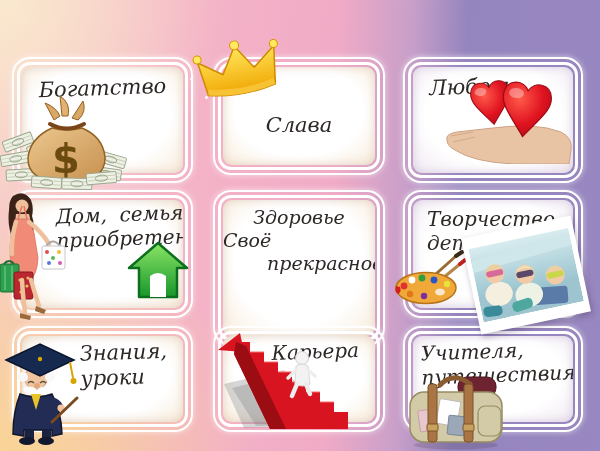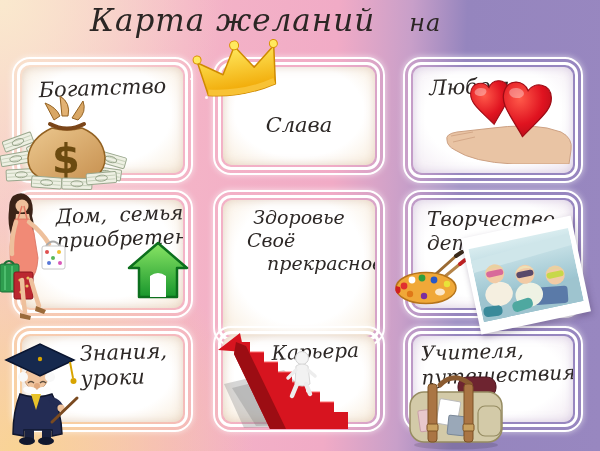--- a/index.html
+++ b/index.html
@@ -39,21 +39,21 @@
   .c7{left:12px;top:326px;width:181px;height:106px}
   .c8{left:213px;top:326px;width:172px;height:106px}
   .c9{left:403px;top:326px;width:180px;height:106px}
   .lbl{font-style:italic;color:#2d2826;line-height:1.2;}
   .lbl-wealth{text-align:center;font-size:21px;margin-top:9px;transform:rotate(-2deg);}
   .lbl-fame{text-align:center;font-size:21px;margin-top:46px;}
   .lbl-love{font-size:21px;padding:7px 0 0 16px;transform:rotate(-2deg);}
   .lbl-home{font-size:20px;text-align:center;padding:3px 4px 0 34px;transform:rotate(-2deg);}
   .lbl-health{font-size:19px;padding-top:6px;}
   .lbl-health .ln-center{text-align:center;}
-  .lbl-health .ln-left{margin-left:24px;}
+  .lbl-health .ln-left{}
   .lbl-health .ln-mid{margin-left:44px;}
   .lbl-health .ln-right{margin-left:90px;}
   .lbl-creativity{font-size:20px;padding:7px 0 0 14px;}
   .lbl-knowledge{font-size:21px;padding:5px 0 0 58px;transform:rotate(-2deg);}
   .lbl-career{font-size:20px;text-align:right;padding:4px 16px 0 0;transform:rotate(-2deg);}
   .lbl-teachers{font-size:20px;padding:3px 0 0 8px;transform:rotate(-2deg);}
   .pre{white-space:pre;}
   .deco{position:absolute;z-index:5;}
   .d-moneybag{left:0;top:90px;width:135px;height:100px;}
   .d-crown{left:192px;top:40px;width:92px;height:55px;transform:rotate(-10deg);}
@@ -69,23 +69,20 @@
   .d-professor{left:0;top:334px;width:80px;height:112px;}
   .d-stairs{left:216px;top:332px;width:135px;height:100px;}
   .d-bag{left:404px;top:372px;width:105px;height:78px;}
   .sparkle{position:absolute;background:#fff;border-radius:50%;z-index:4;opacity:.9;}
 </style>
 </head>
 <body>
 
 <div id="stage">
 
-  <div class="title">
-    <span>Карта желаний</span><span class="suffix">на</span>
-  </div>
 
   <div class="card c1">
     <div class="card-mid">
         <div class="card-inner">
       <div class="lbl lbl-wealth">Богатство</div>
     </div>
       </div>
   </div>
   <div class="card c2">
     <div class="card-mid">

